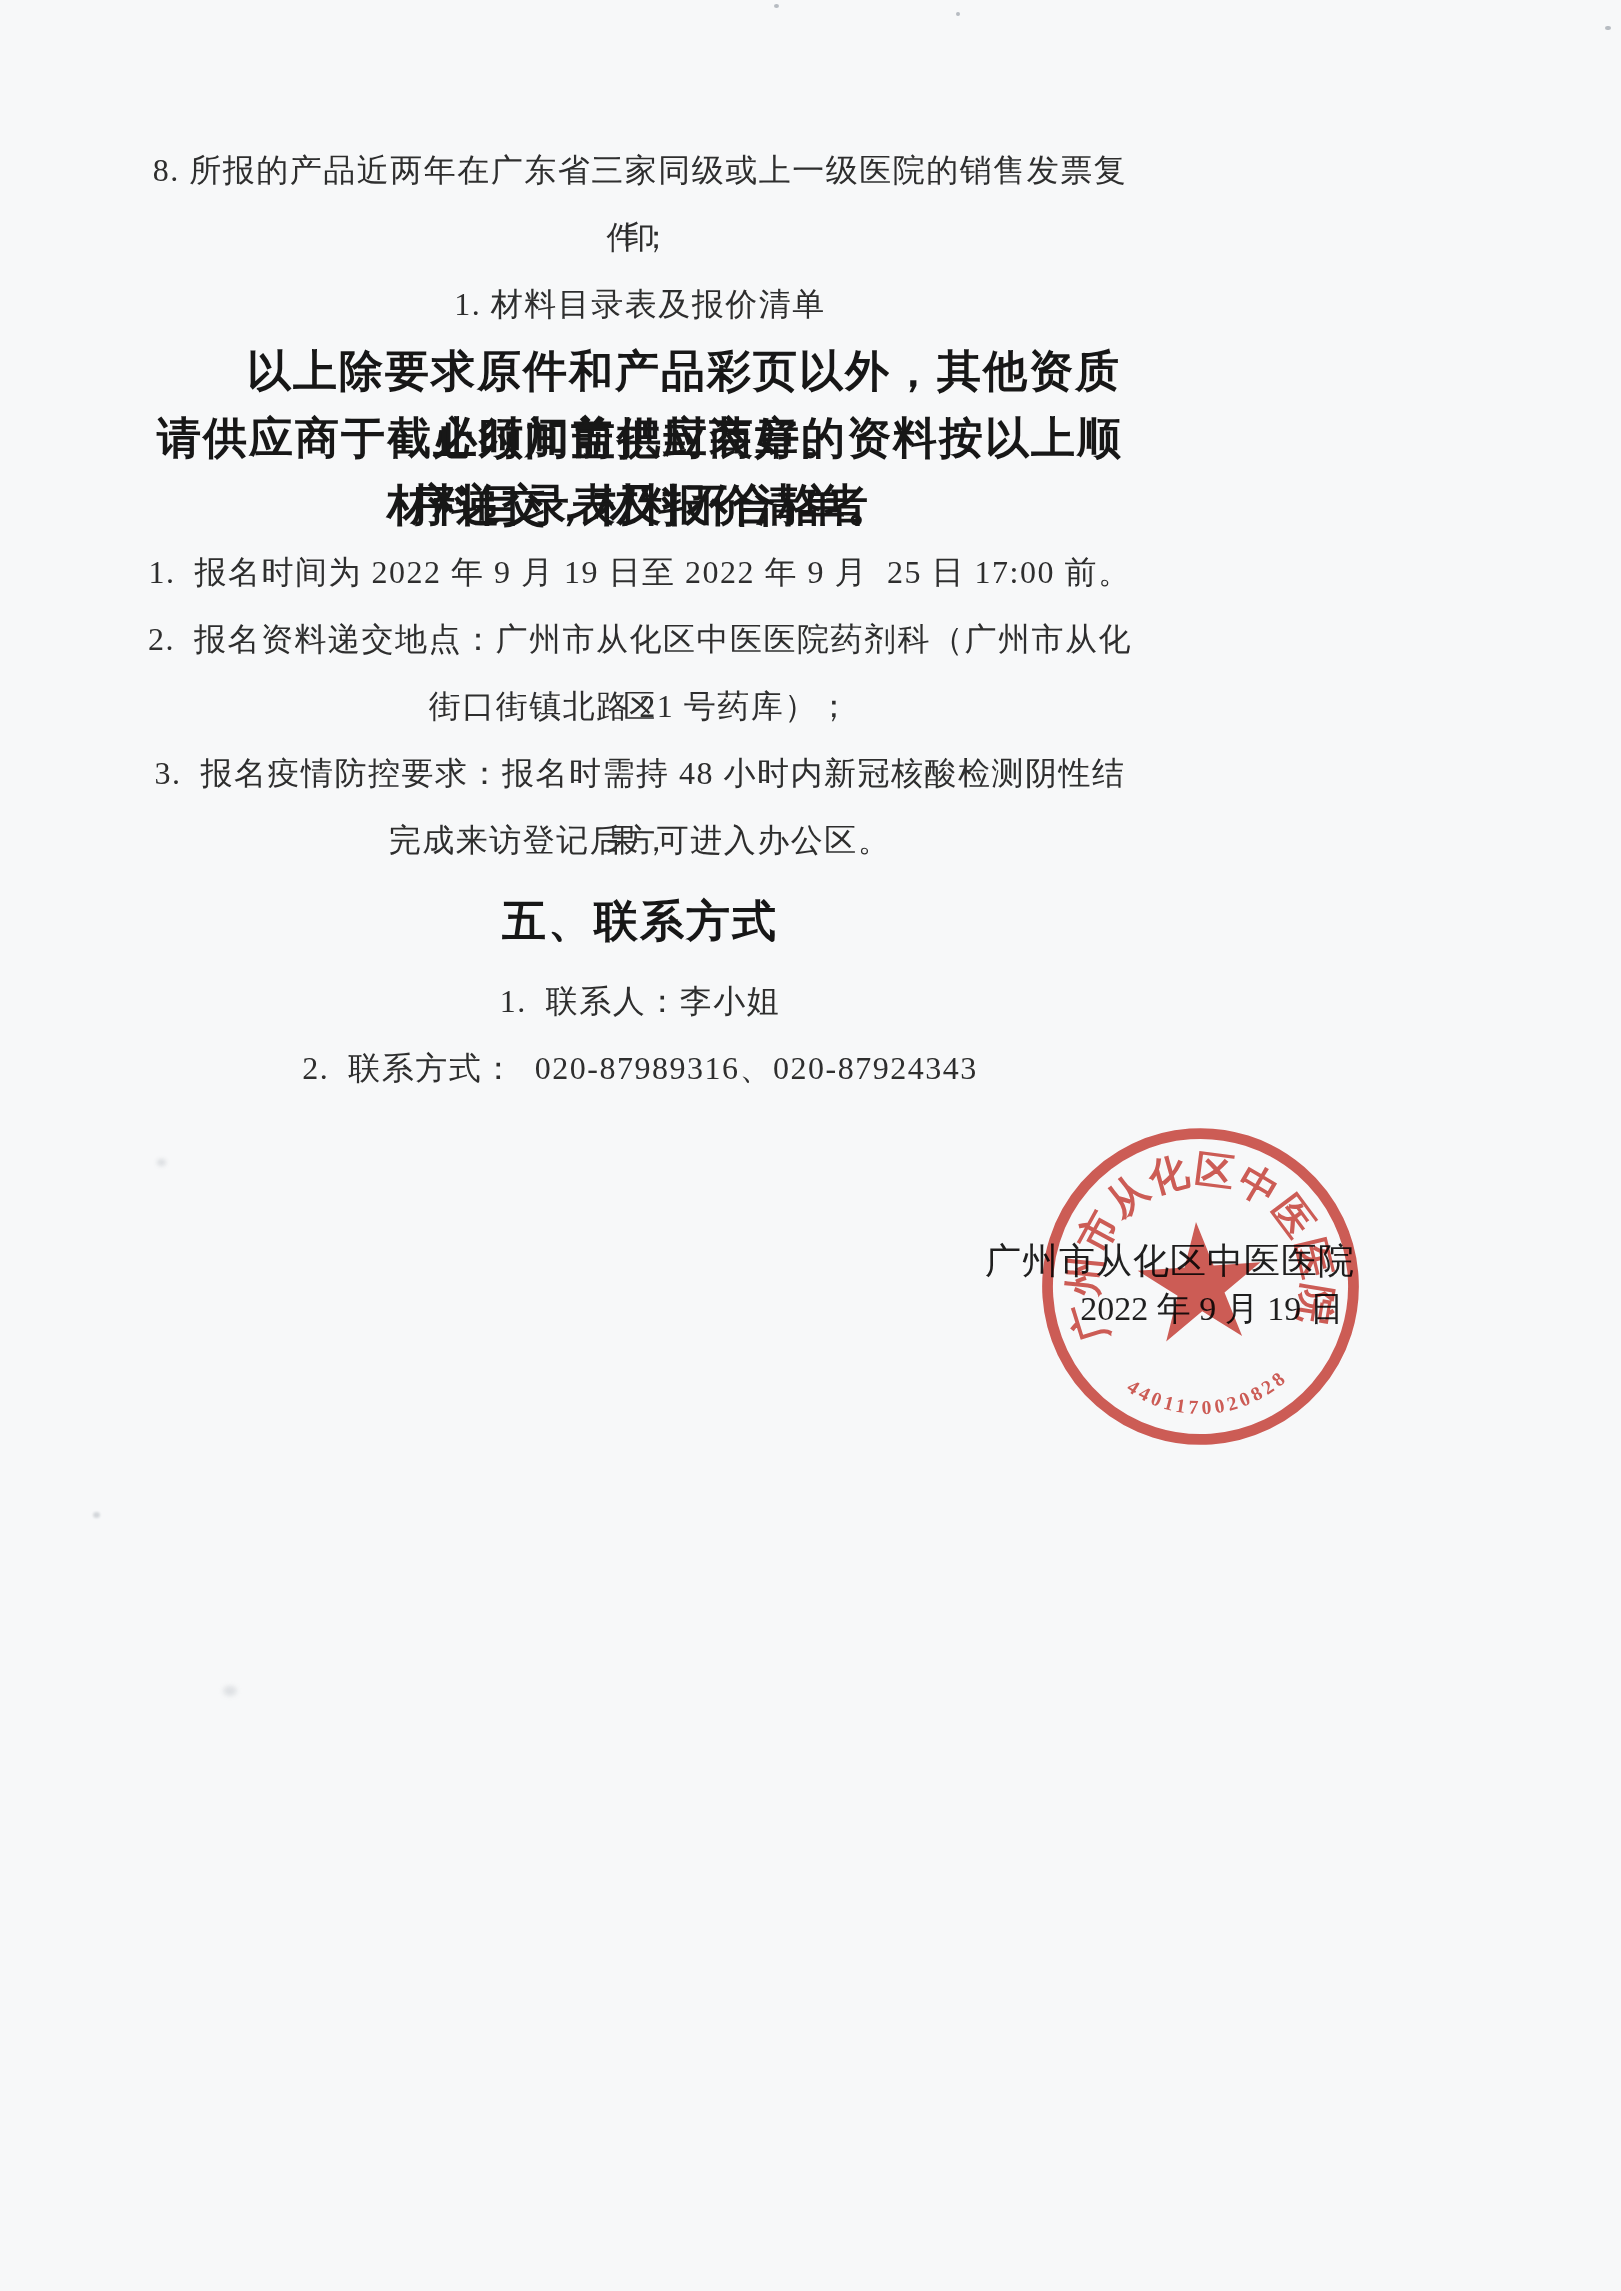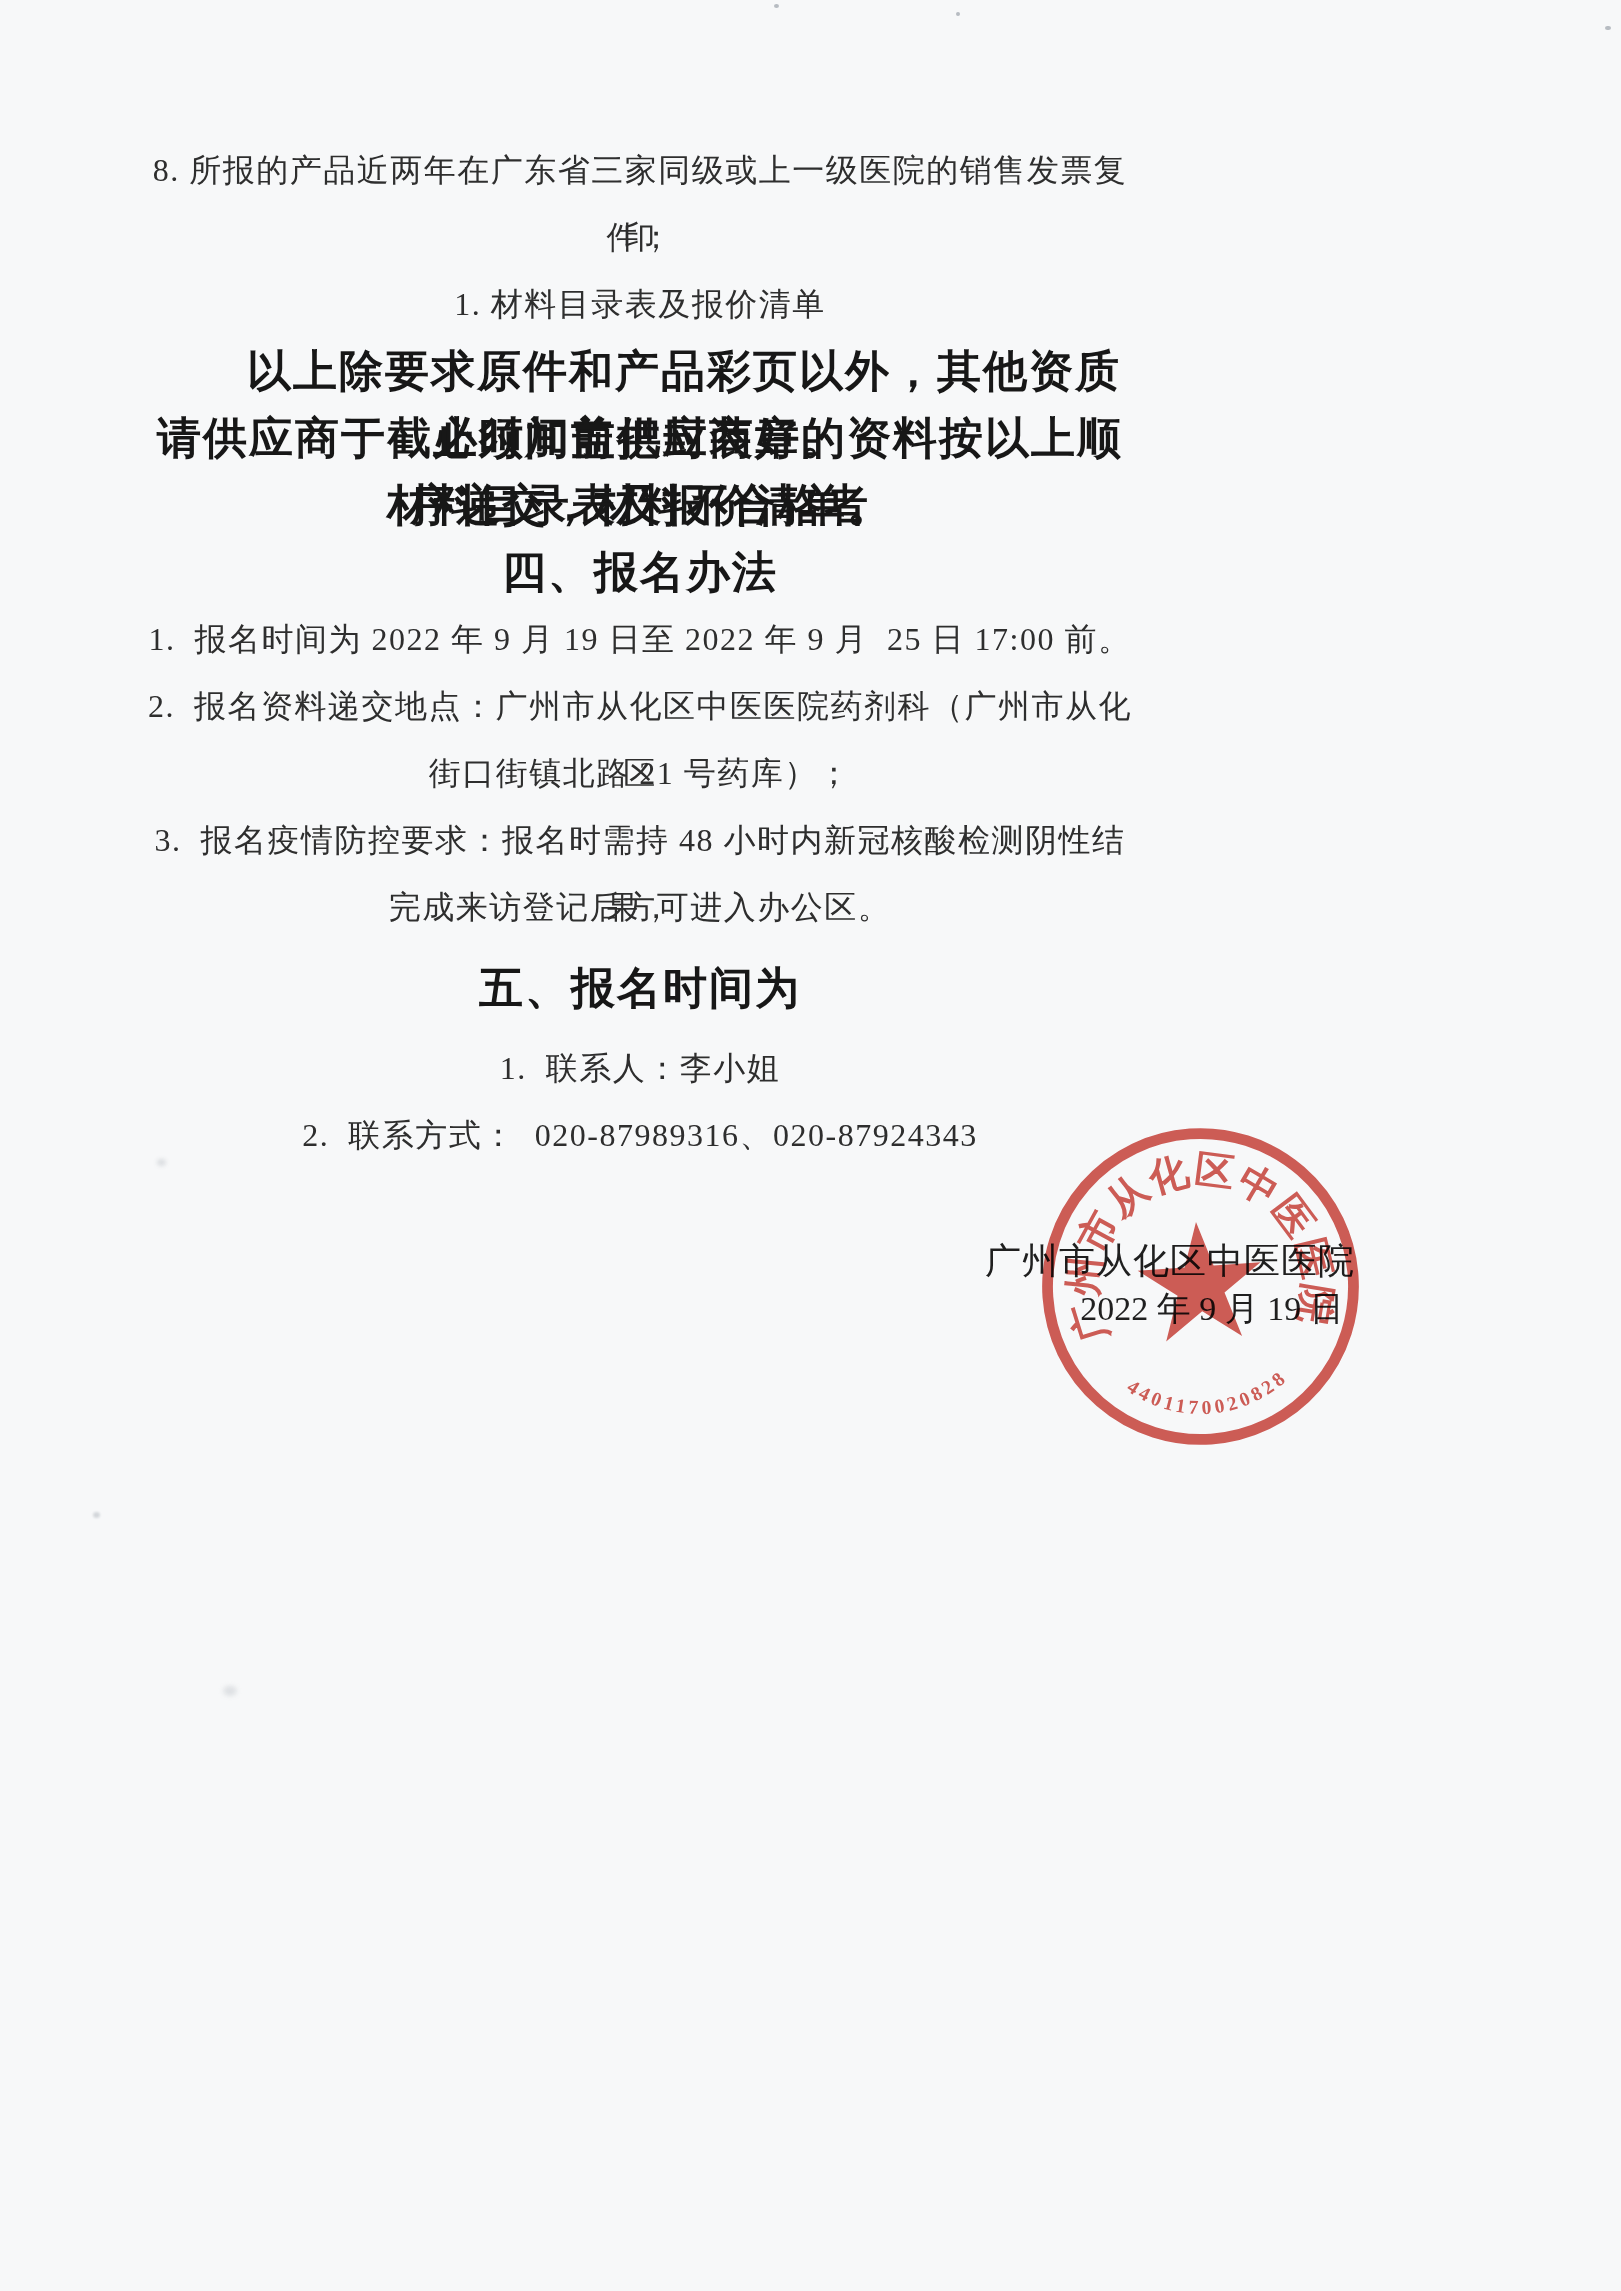--- a/index.html
+++ b/index.html
@@ -83,27 +83,26 @@
 
 <div class="paper">
 
   <div class="content">
     <div class="ln">8. 所报的产品近两年在广东省三家同级或上一级医院的销售发票复印</div>
     <div class="ln">件；</div>
     <div class="ln">1. 材料目录表及报价清单</div>
     <div class="ln b indent">以上除要求原件和产品彩页以外，其他资质必须加盖供应商章。</div>
     <div class="ln b">请供应商于截止时间前把封装好的资料按以上顺序递交，材料不合格者</div>
     <div class="ln b">材料目录表及报价清单。</div>
-    <div class="ln b">四、报名办法</div>
     <div class="ln">1.  报名时间为 2022 年 9 月 19 日至 2022 年 9 月  25 日 17:00 前。</div>
     <div class="ln">2.  报名资料递交地点：广州市从化区中医医院药剂科（广州市从化区</div>
     <div class="ln">街口街镇北路 21 号药库）；</div>
     <div class="ln">3.  报名疫情防控要求：报名时需持 48 小时内新冠核酸检测阴性结果，</div>
     <div class="ln">完成来访登记后方可进入办公区。</div>
-    <div class="ln b gap">五、报名时间为</div>
+    <div class="ln b gap">五、联系方式</div>
     <div class="ln gap">1.  联系人：李小姐</div>
     <div class="ln">2.  联系方式：  020-87989316、020-87924343</div>
   </div>
 
   <div class="signature">
     <div class="sig-org">广州市从化区中医医院</div>
     <div class="sig-date">2022 年 9 月 19 日</div>
   </div>
 
   <svg class="seal" viewBox="0 0 360 360" aria-hidden="true">

